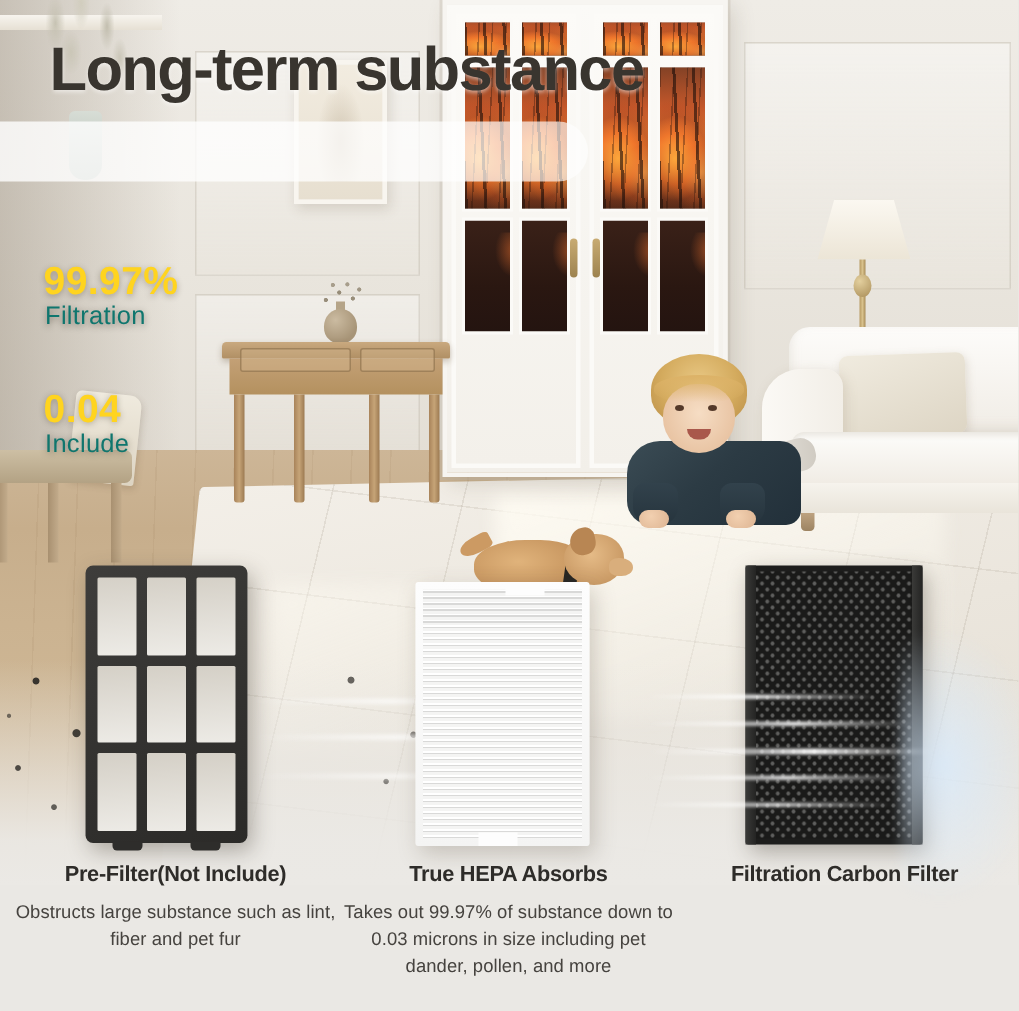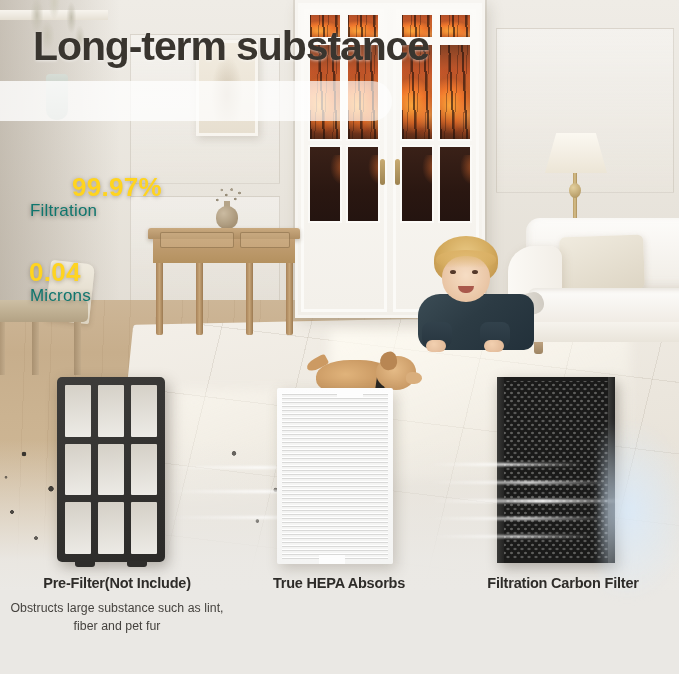--- a/index.html
+++ b/index.html
@@ -513,24 +513,24 @@
       <div class="puppy-ear"></div>
       <div class="puppy-snout"></div>
     </div>
 
     <div class="scene-fade"></div>
   </div>
 
   <div class="subtitle-pill"></div>
   <div class="headline">Long-term substance</div>
 
-  <div class="stat-num" style="left:29px;top:172px;margin-left:43px;">99.97%</div>
+  <div class="stat-num" style="left:29px;top:172px;">99.97%</div>
   <div class="stat-lbl" style="left:30px;top:201px;">Filtration</div>
   <div class="stat-num" style="left:29px;top:257px;">0.04</div>
-  <div class="stat-lbl" style="left:30px;top:286px;">Microns</div>
+  <div class="stat-lbl" style="left:30px;top:286px;">Include</div>
 
   <div class="dust"></div>
   <div class="dust-r"></div>
 
   <div class="filter-unit prefilter">
     <div class="pf-inner">
       <div class="pf-cell"></div>
         <div class="pf-cell"></div>
         <div class="pf-cell"></div>
       <div class="pf-cell"></div>
@@ -560,18 +560,19 @@
 
   <div class="airflow"></div>
   <div class="airflow-glow"></div>
 
   <div class="cap-col" style="left:8px;width:218px;">
     <div class="cap-title">Pre-Filter(Not Include)</div>
     <div class="cap-body">Obstructs large substance such as lint, fiber and pet fur</div>
   </div>
   <div class="cap-col" style="left:228px;width:222px;">
     <div class="cap-title">True HEPA Absorbs</div>
+    <div class="cap-body">Takes out 99.97% of substance down to 0.03 microns in size including pet dander, pollen, and more</div>
   </div>
   <div class="cap-col" style="left:452px;width:222px;">
     <div class="cap-title">Filtration Carbon Filter</div>
   </div>
 
 </div>
 
 </body></html>

